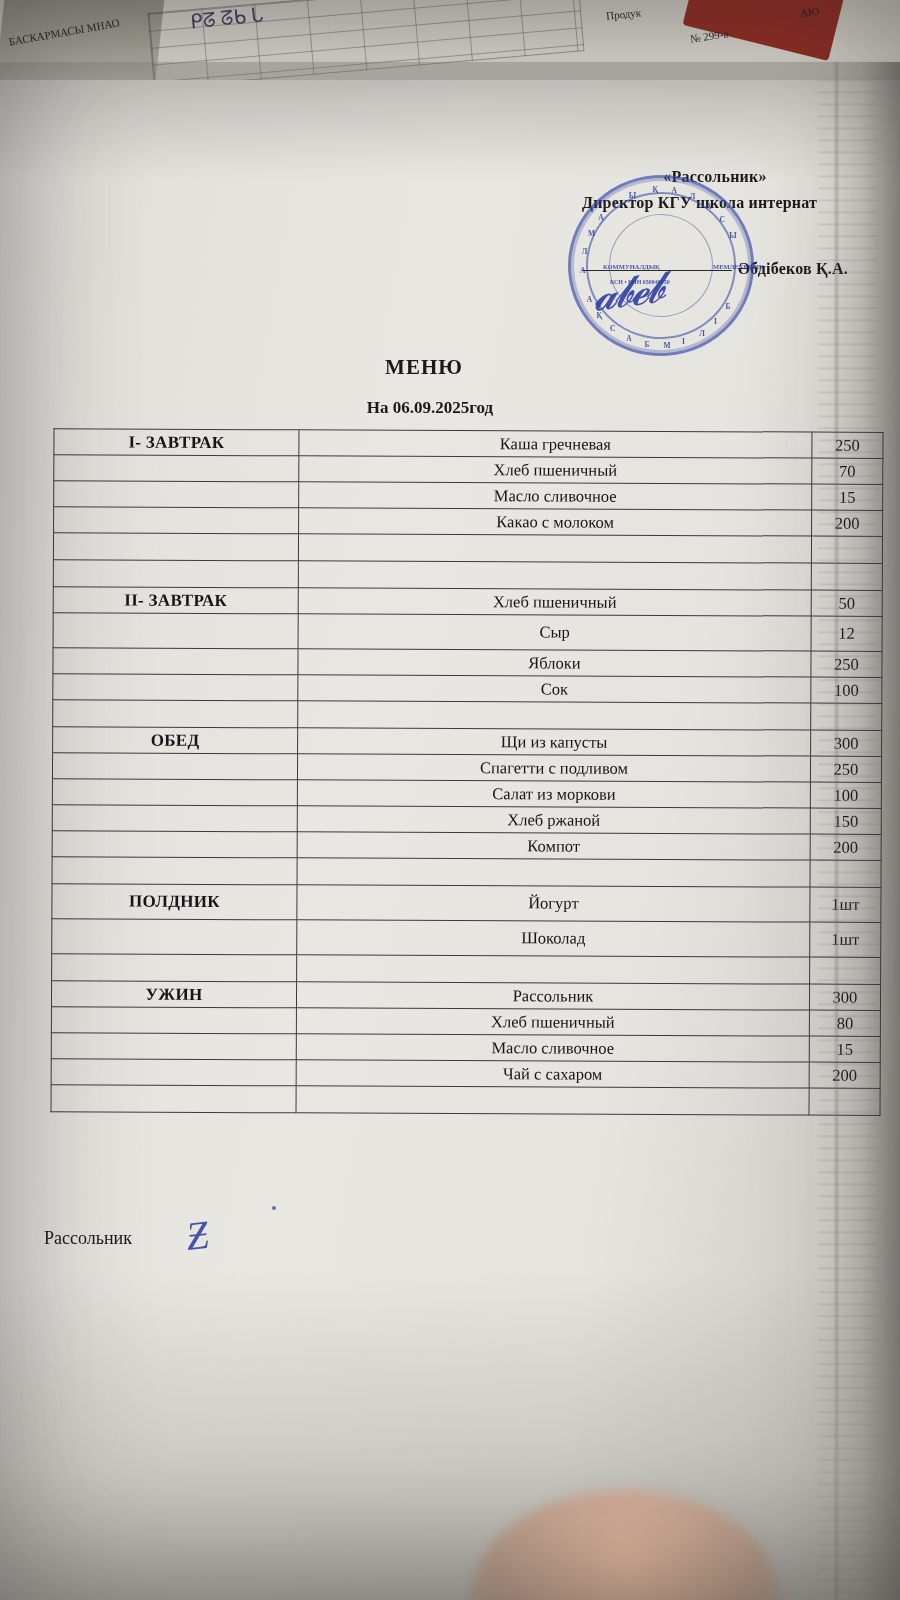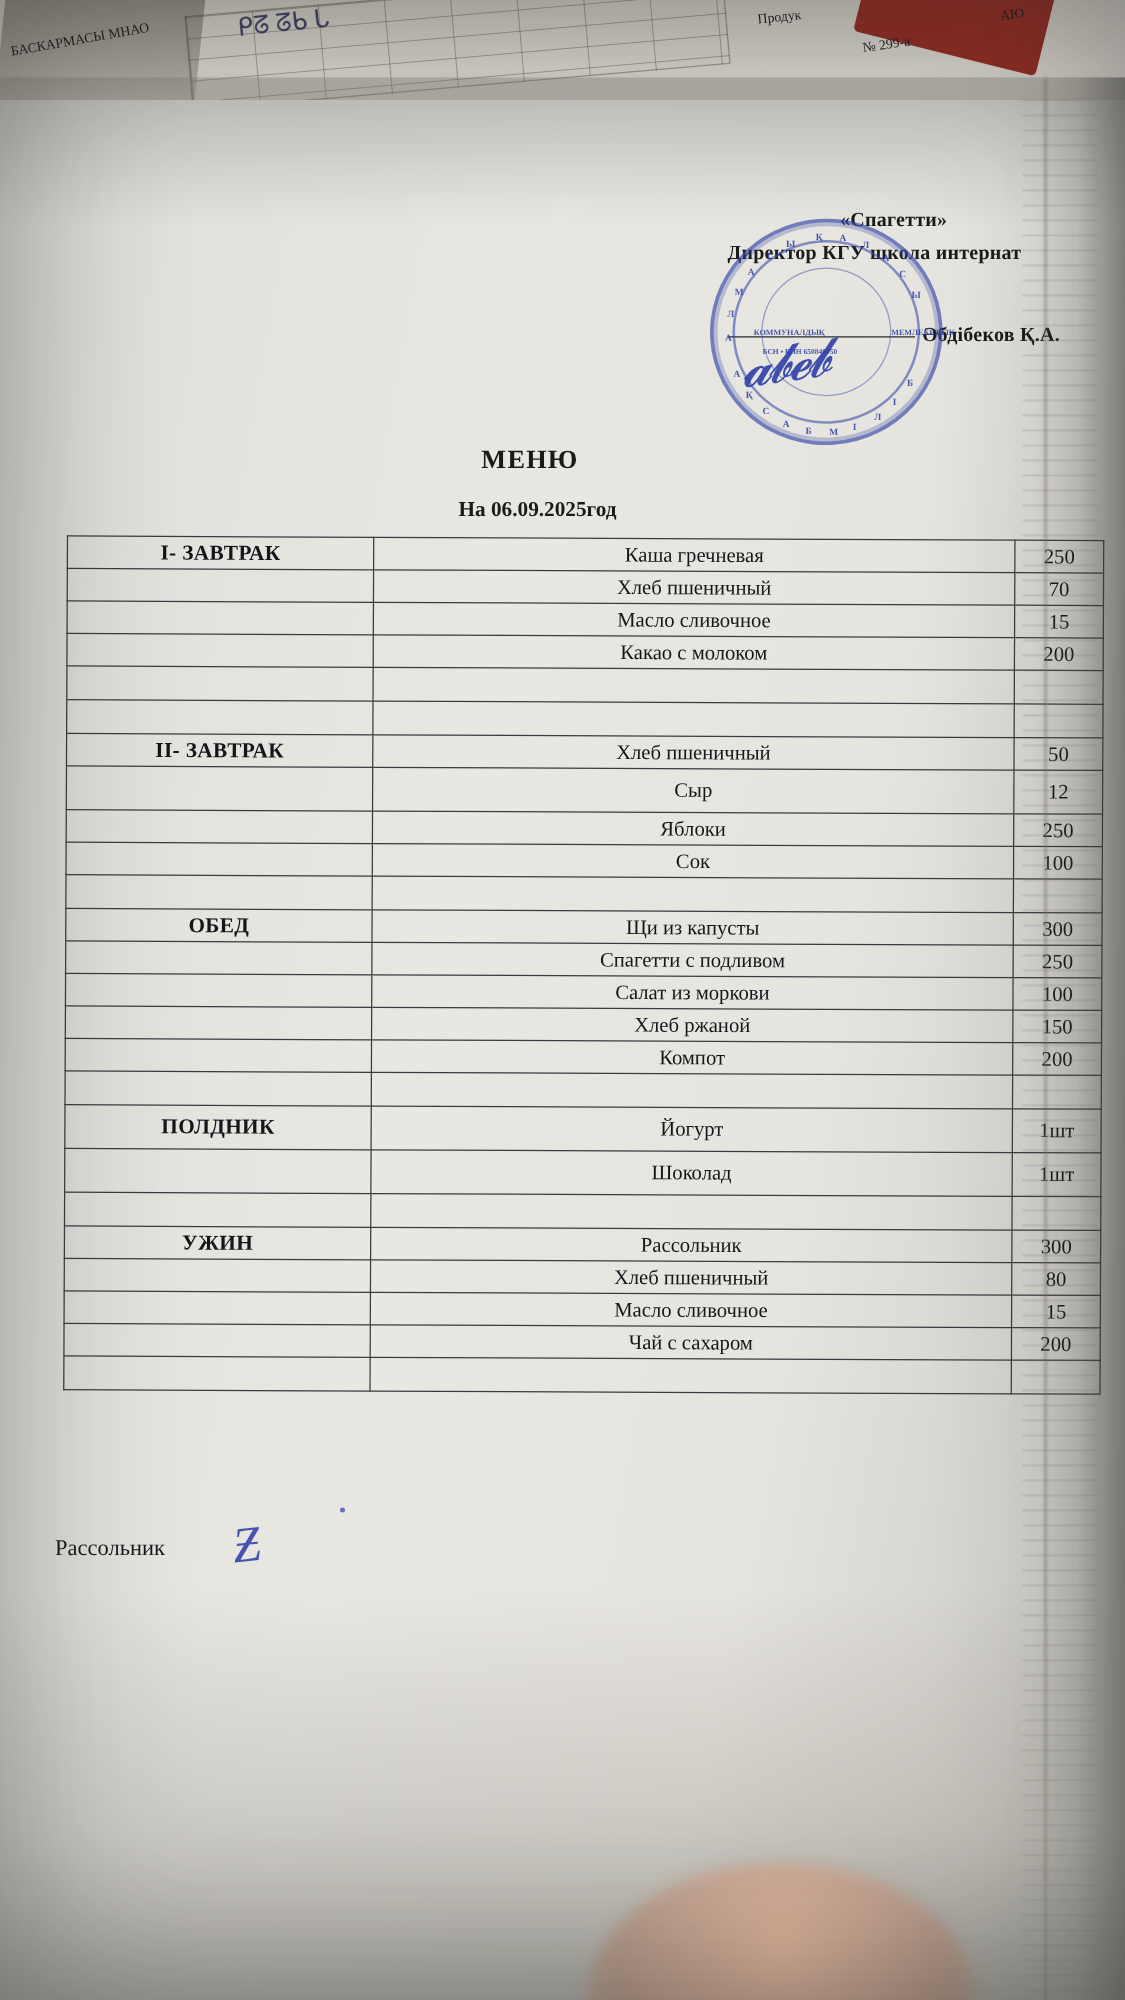--- a/index.html
+++ b/index.html
@@ -315,21 +315,21 @@
     <div class="grid"></div>
     <div class="tl-text" style="left:8px; top:26px; transform:rotate(-10deg);">БАСКАРМАСЫ МНАО</div>
     <div class="tl-text" style="left:690px; top:30px; transform:rotate(-8deg);">№ 299-а</div>
     <div class="tl-text" style="left:606px; top:8px; transform:rotate(-6deg);">Продук</div>
     <div class="tl-text" style="left:800px; top:6px; transform:rotate(-8deg);">АЮ</div>
     <div class="scrib" style="left:190px; top:6px; font-size:20px; transform:rotate(-6deg);">ᑭᘔ ᘔᑲ ᒐ</div>
   </div>
   <div class="paper-shade-top"></div>
 
   <div class="approve">
-    <div class="line1">«Спагетти»</div>
+    <div class="line1">«Рассольник»</div>
     <div class="line2">Директор   КГУ  школа интернат</div>
     <div class="line3">
       <span class="sigline"></span><span>Әбдібеков Қ.А.</span>
     </div>
   </div>
 
   <div class="stamp"></div>
   <div class="stamp-text">
     <span style="transform:rotate(-92deg) translate(0,-78px) rotate(92deg);">А</span>
     <span style="transform:rotate(-78deg) translate(0,-78px) rotate(78deg);">Л</span>

